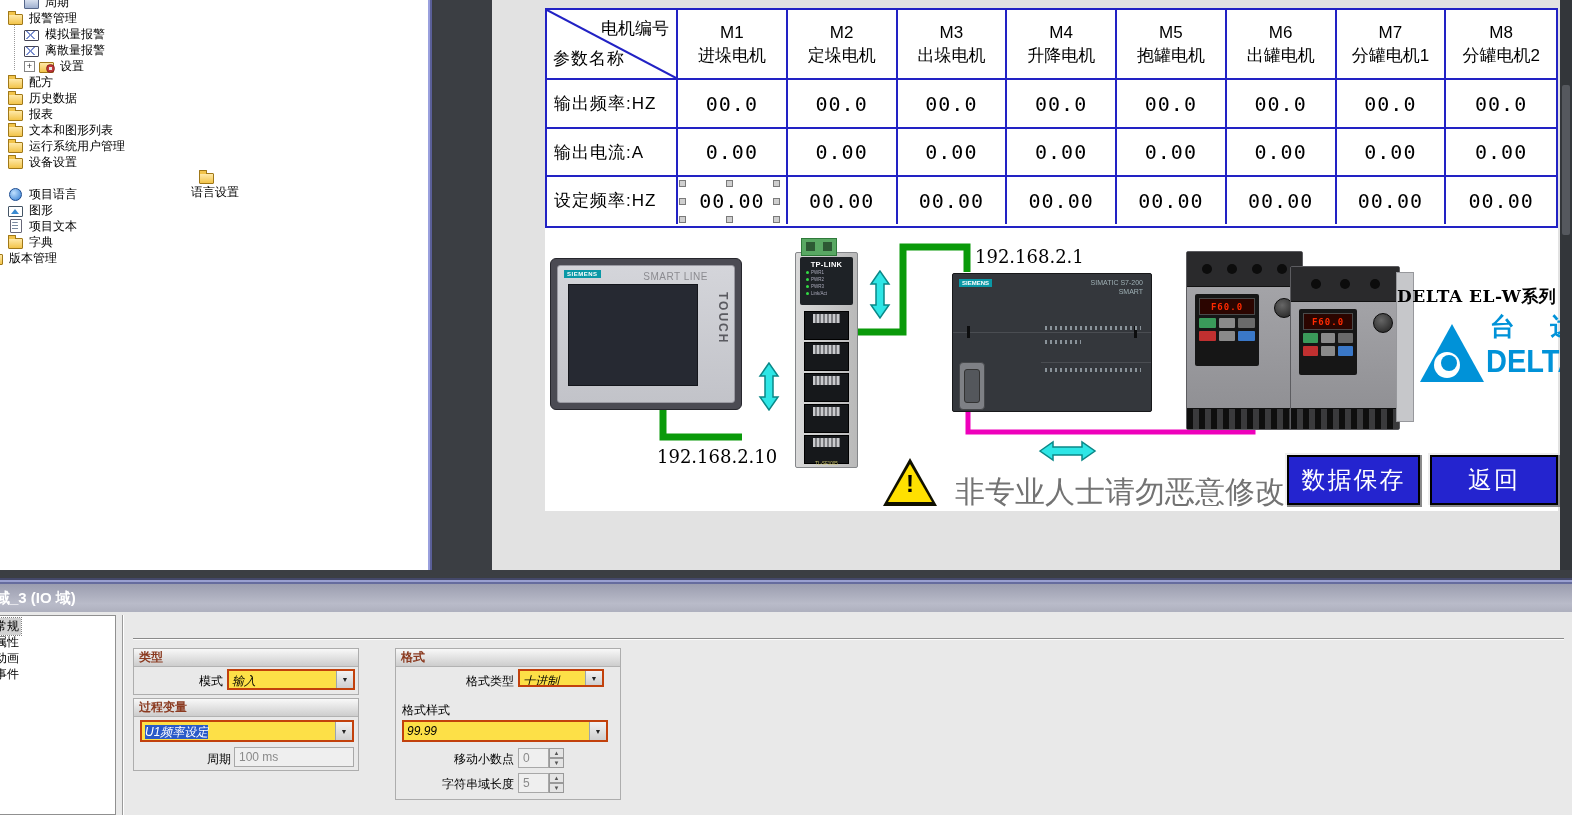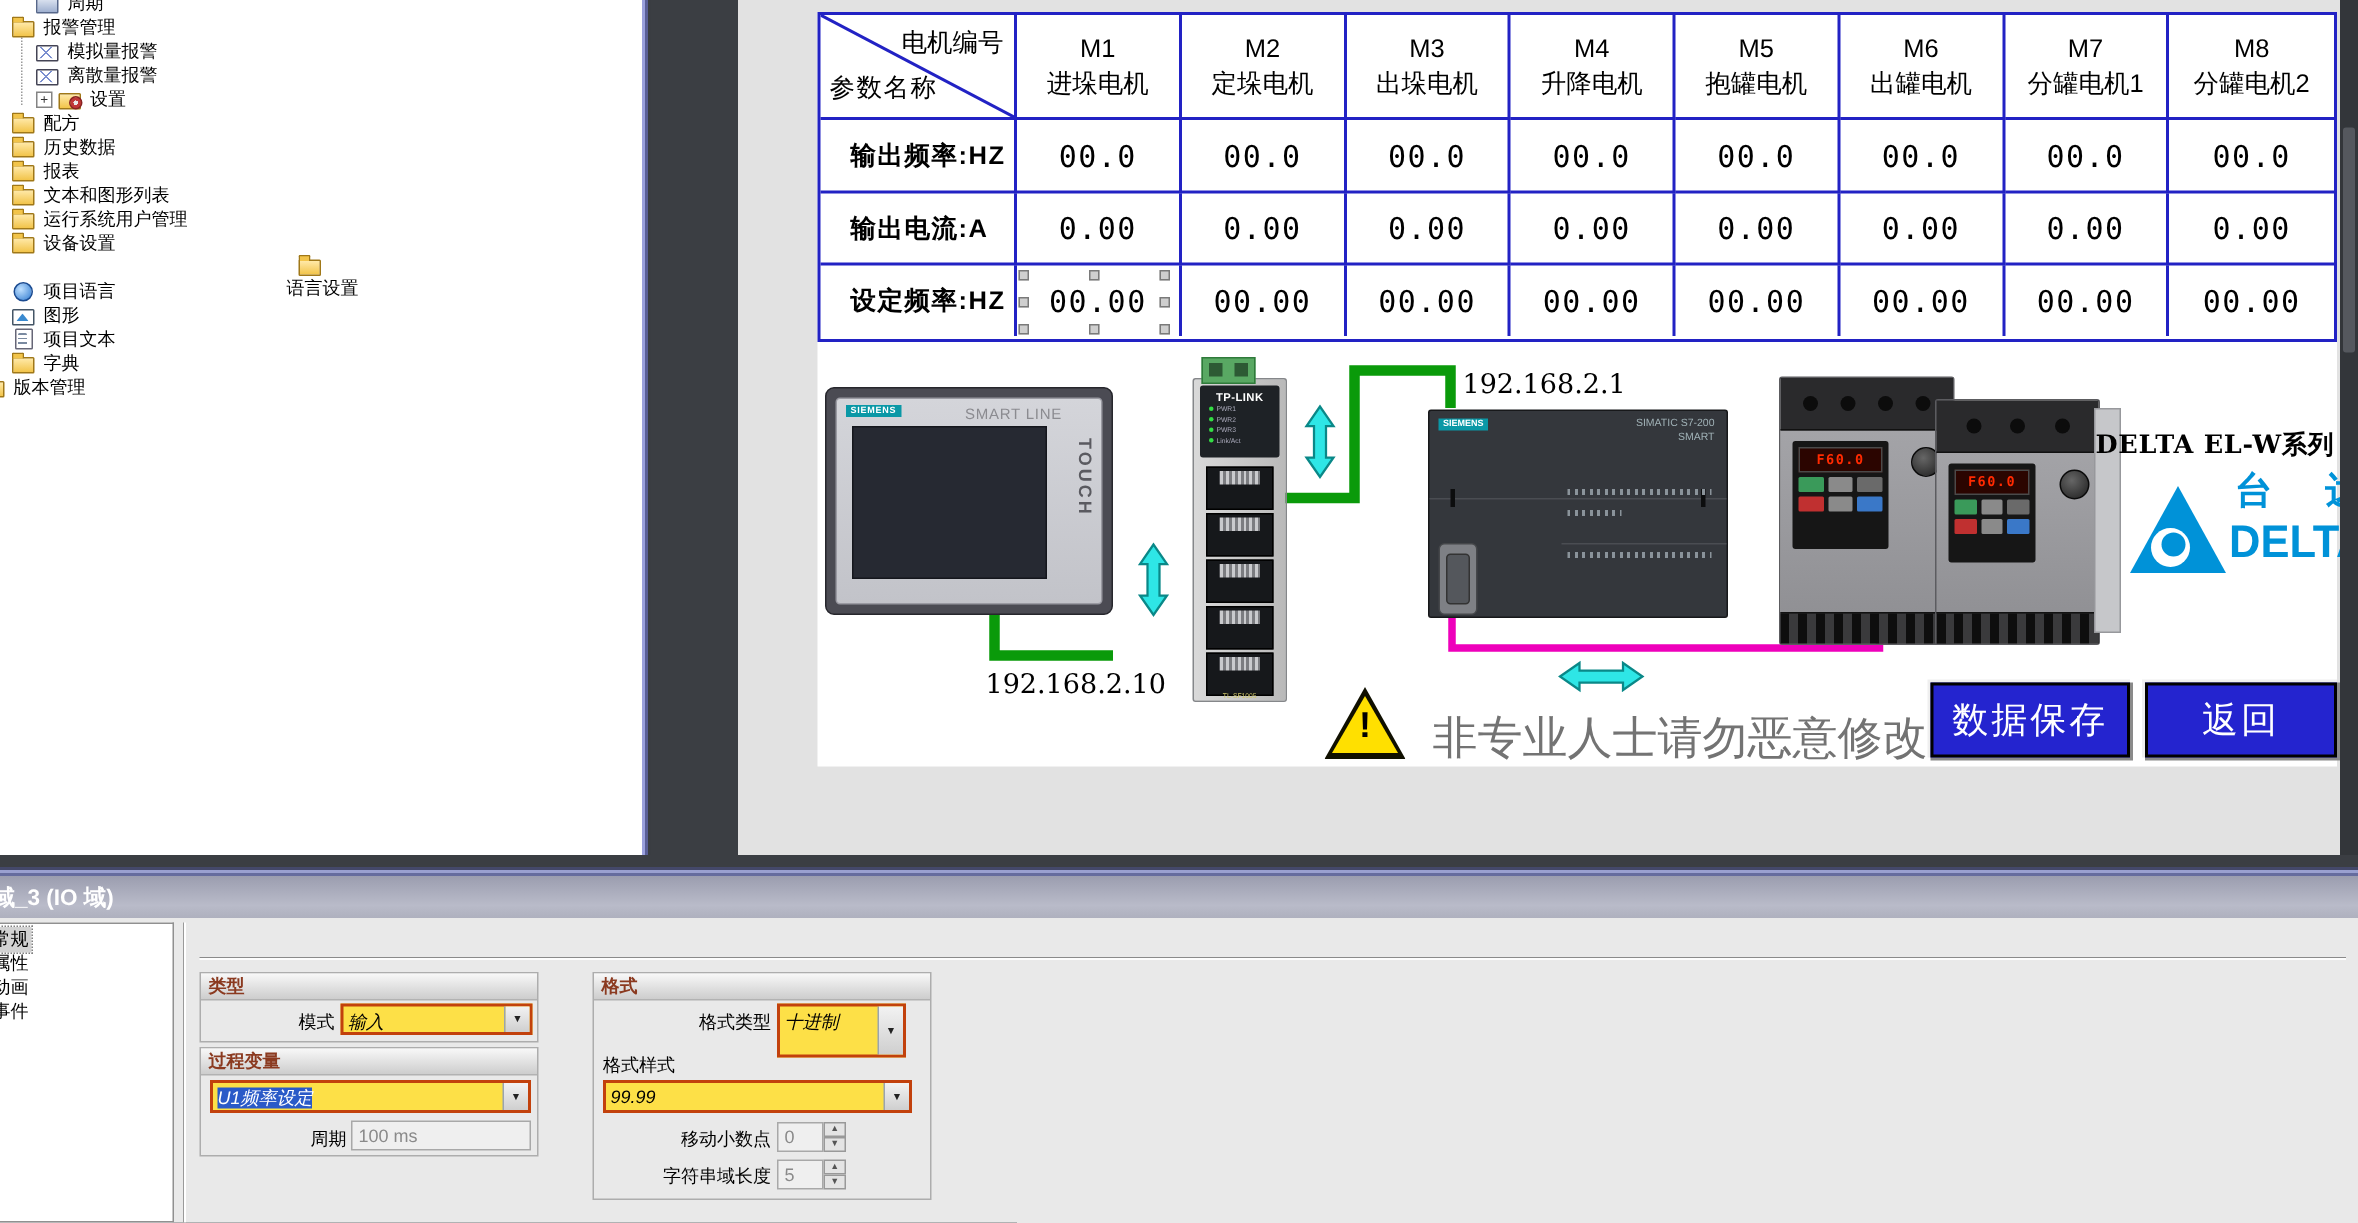--- a/index.html
+++ b/index.html
@@ -46,21 +46,21 @@
   #white-panel{position:absolute;left:53px;top:8px;width:1013px;height:503px;background:#fff;}
   
   #hmi-table{position:absolute;left:0;top:0;width:1013px;height:220px;box-sizing:border-box;
      border:2px solid #2222c4;display:grid;grid-template-columns:131px repeat(8,1fr);
      grid-template-rows:70px 49px 48px 47px;background:#fff;}
   .tcell{border-right:2px solid #2222c4;border-bottom:2px solid #2222c4;display:flex;
      align-items:center;justify-content:center;color:#000;position:relative;}
   .last-col{border-right:none!important;}
   .last-row{border-bottom:none!important;}
   .thead{flex-direction:column;gap:3px;font-size:17px;line-height:1.15;}
-  .tlabelcell{justify-content:flex-start;padding-left:20px;font-size:17px;letter-spacing:1px;font-weight:bold;}
+  .tlabelcell{justify-content:flex-start;padding-left:7px;font-size:17px;letter-spacing:1px;}
   .tval{font-family:"DejaVu Sans Mono",monospace;font-size:20px;letter-spacing:1px;}
   #corner-cell .diag{position:absolute;inset:0;width:100%;height:100%;}
   #corner-top{position:absolute;right:7px;top:7px;font-size:17px;}
   #corner-bottom{position:absolute;left:6px;bottom:8px;font-size:17px;letter-spacing:1px;}
   .sel-handle{position:absolute;width:7px;height:7px;background:#cfcfcf;border:1px solid #7a7a7a;box-sizing:border-box;}
   
   #conn-svg{position:absolute;left:0;top:0;width:1013px;height:503px;pointer-events:none;}
   #hmi-device{position:absolute;left:5px;top:250px;width:190px;height:150px;background:#4b4b53;
      border:1px solid #26262c;border-radius:6px;}
   #hmi-bezel{position:absolute;inset:6px;background:linear-gradient(#d4d5da,#c2c3c9);border:1px solid #9a9aa2;border-radius:3px;}
@@ -513,21 +513,21 @@
       <span class="dd-text"><span class="hl">U1频率设定</span></span>
       <span class="dd-btn">▼</span>
     </div>
     <span class="flabel" style="left:40px;top:52px;width:57px;text-align:right">周期</span>
     <div class="dis-box" style="left:100px;top:48px;width:120px;height:20px">100 ms</div>
   </div>
 
   <div class="pgroup" id="grp-format">
     <div class="pgroup-title">格式</div>
     <span class="flabel" style="left:30px;top:24px;width:88px;text-align:right">格式类型</span>
-    <div class="dd" style="left:122px;top:20px;width:86px;height:36px">
+    <div class="dd" style="left:122px;top:20px;width:86px;height:18px">
       <span class="dd-text">十进制</span>
       <span class="dd-btn">▼</span>
     </div>
     <span class="flabel" style="left:6px;top:53px">格式样式</span>
     <div class="dd" style="left:6px;top:71px;width:206px;height:22px">
       <span class="dd-text">99.99</span>
       <span class="dd-btn">▼</span>
     </div>
     <span class="flabel" style="left:10px;top:102px;width:108px;text-align:right">移动小数点</span>
     <div class="dis-box" style="left:122px;top:99px;width:31px;height:20px">0</div>

